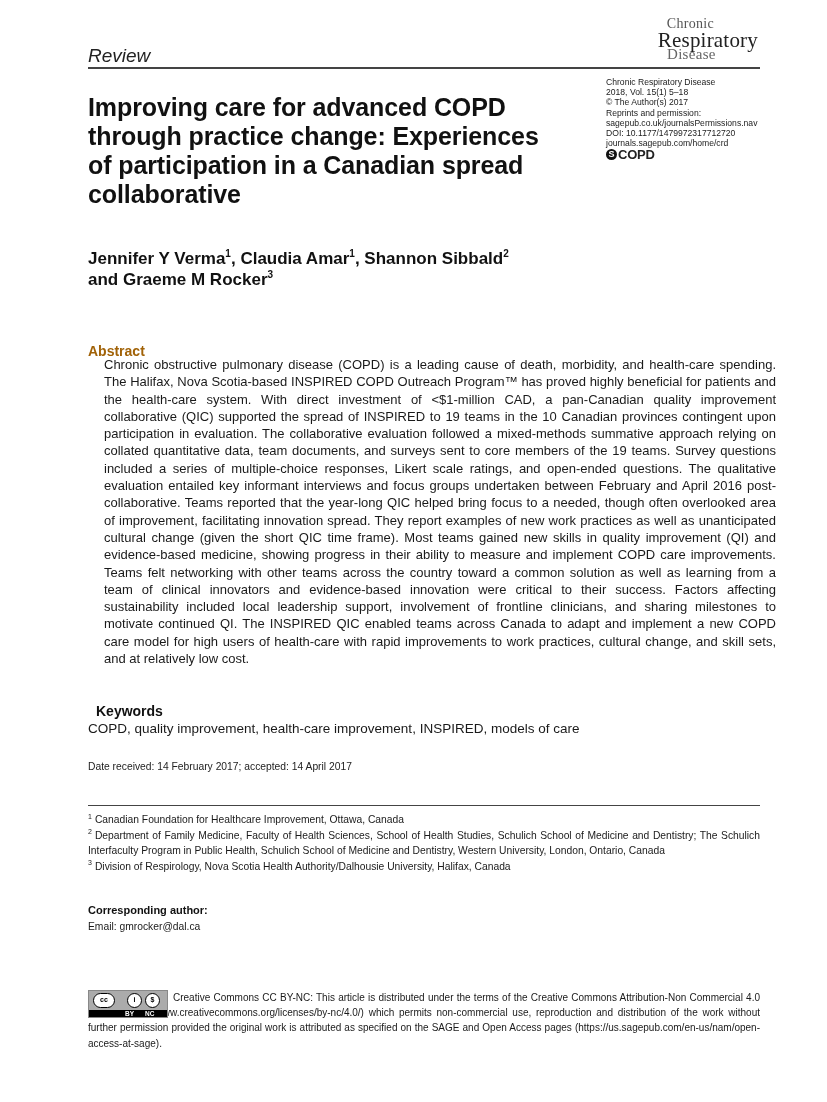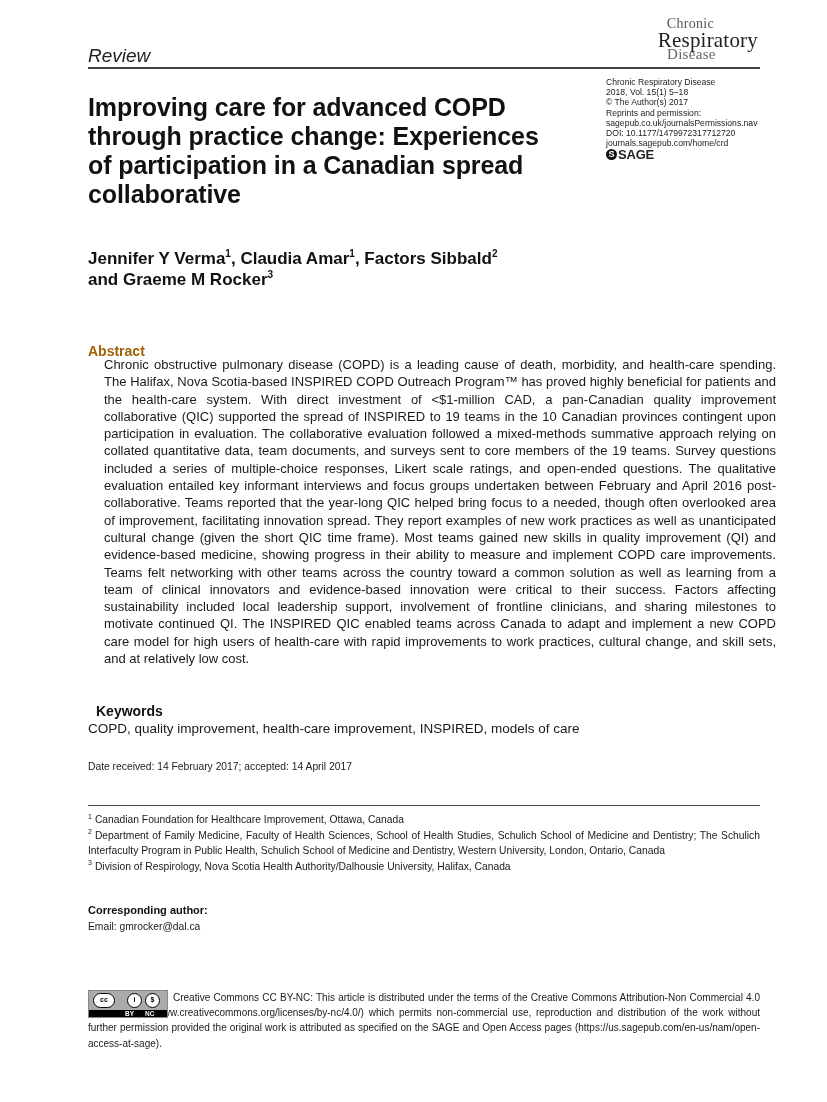--- a/index.html
+++ b/index.html
@@ -54,28 +54,28 @@
 <div class="abs meta-box">
   <div>Chronic Respiratory Disease</div>
   <div>2018, Vol. 15(1) 5–18</div>
   <div>© The Author(s) 2017</div>
   <div>Reprints and permission:</div>
   <div>sagepub.co.uk/journalsPermissions.nav</div>
   <div>DOI: 10.1177/1479972317712720</div>
   <div>journals.sagepub.com/home/crd</div>
   <div class="sage-logo">
     <span class="s-circle">S</span>
-    <span>SAGE</span>
+    <span>COPD</span>
   </div>
 </div>
 
 <div class="abs title">Improving care for advanced COPD through practice change: Experiences of participation in a Canadian spread collaborative</div>
 
 <div class="abs authors">
-  <span>Jennifer Y Verma</span><sup>1</sup><span>, </span><span>Claudia Amar</span><sup>1</sup><span>, </span><span>Factors Sibbald</span><sup>2</sup><br><span>and Graeme M Rocker</span><sup>3</sup>
+  <span>Jennifer Y Verma</span><sup>1</sup><span>, </span><span>Claudia Amar</span><sup>1</sup><span>, </span><span>Shannon Sibbald</span><sup>2</sup><br><span>and Graeme M Rocker</span><sup>3</sup>
 </div>
 
 <div class="abs abstract-head">Abstract</div>
 <div class="abs abstract-body">Chronic obstructive pulmonary disease (COPD) is a leading cause of death, morbidity, and health-care spending. The Halifax, Nova Scotia-based INSPIRED COPD Outreach Program™ has proved highly beneficial for patients and the health-care system. With direct investment of &lt;$1-million CAD, a pan-Canadian quality improvement collaborative (QIC) supported the spread of INSPIRED to 19 teams in the 10 Canadian provinces contingent upon participation in evaluation. The collaborative evaluation followed a mixed-methods summative approach relying on collated quantitative data, team documents, and surveys sent to core members of the 19 teams. Survey questions included a series of multiple-choice responses, Likert scale ratings, and open-ended questions. The qualitative evaluation entailed key informant interviews and focus groups undertaken between February and April 2016 post-collaborative. Teams reported that the year-long QIC helped bring focus to a needed, though often overlooked area of improvement, facilitating innovation spread. They report examples of new work practices as well as unanticipated cultural change (given the short QIC time frame). Most teams gained new skills in quality improvement (QI) and evidence-based medicine, showing progress in their ability to measure and implement COPD care improvements. Teams felt networking with other teams across the country toward a common solution as well as learning from a team of clinical innovators and evidence-based innovation were critical to their success. Factors affecting sustainability included local leadership support, involvement of frontline clinicians, and sharing milestones to motivate continued QI. The INSPIRED QIC enabled teams across Canada to adapt and implement a new COPD care model for high users of health-care with rapid improvements to work practices, cultural change, and skill sets, and at relatively low cost.</div>
 
 <div class="abs keywords-head">Keywords</div>
 <div class="abs keywords-body">COPD, quality improvement, health-care improvement, INSPIRED, models of care</div>
 
 <div class="abs dates">Date received: 14 February 2017; accepted: 14 April 2017</div>
 

